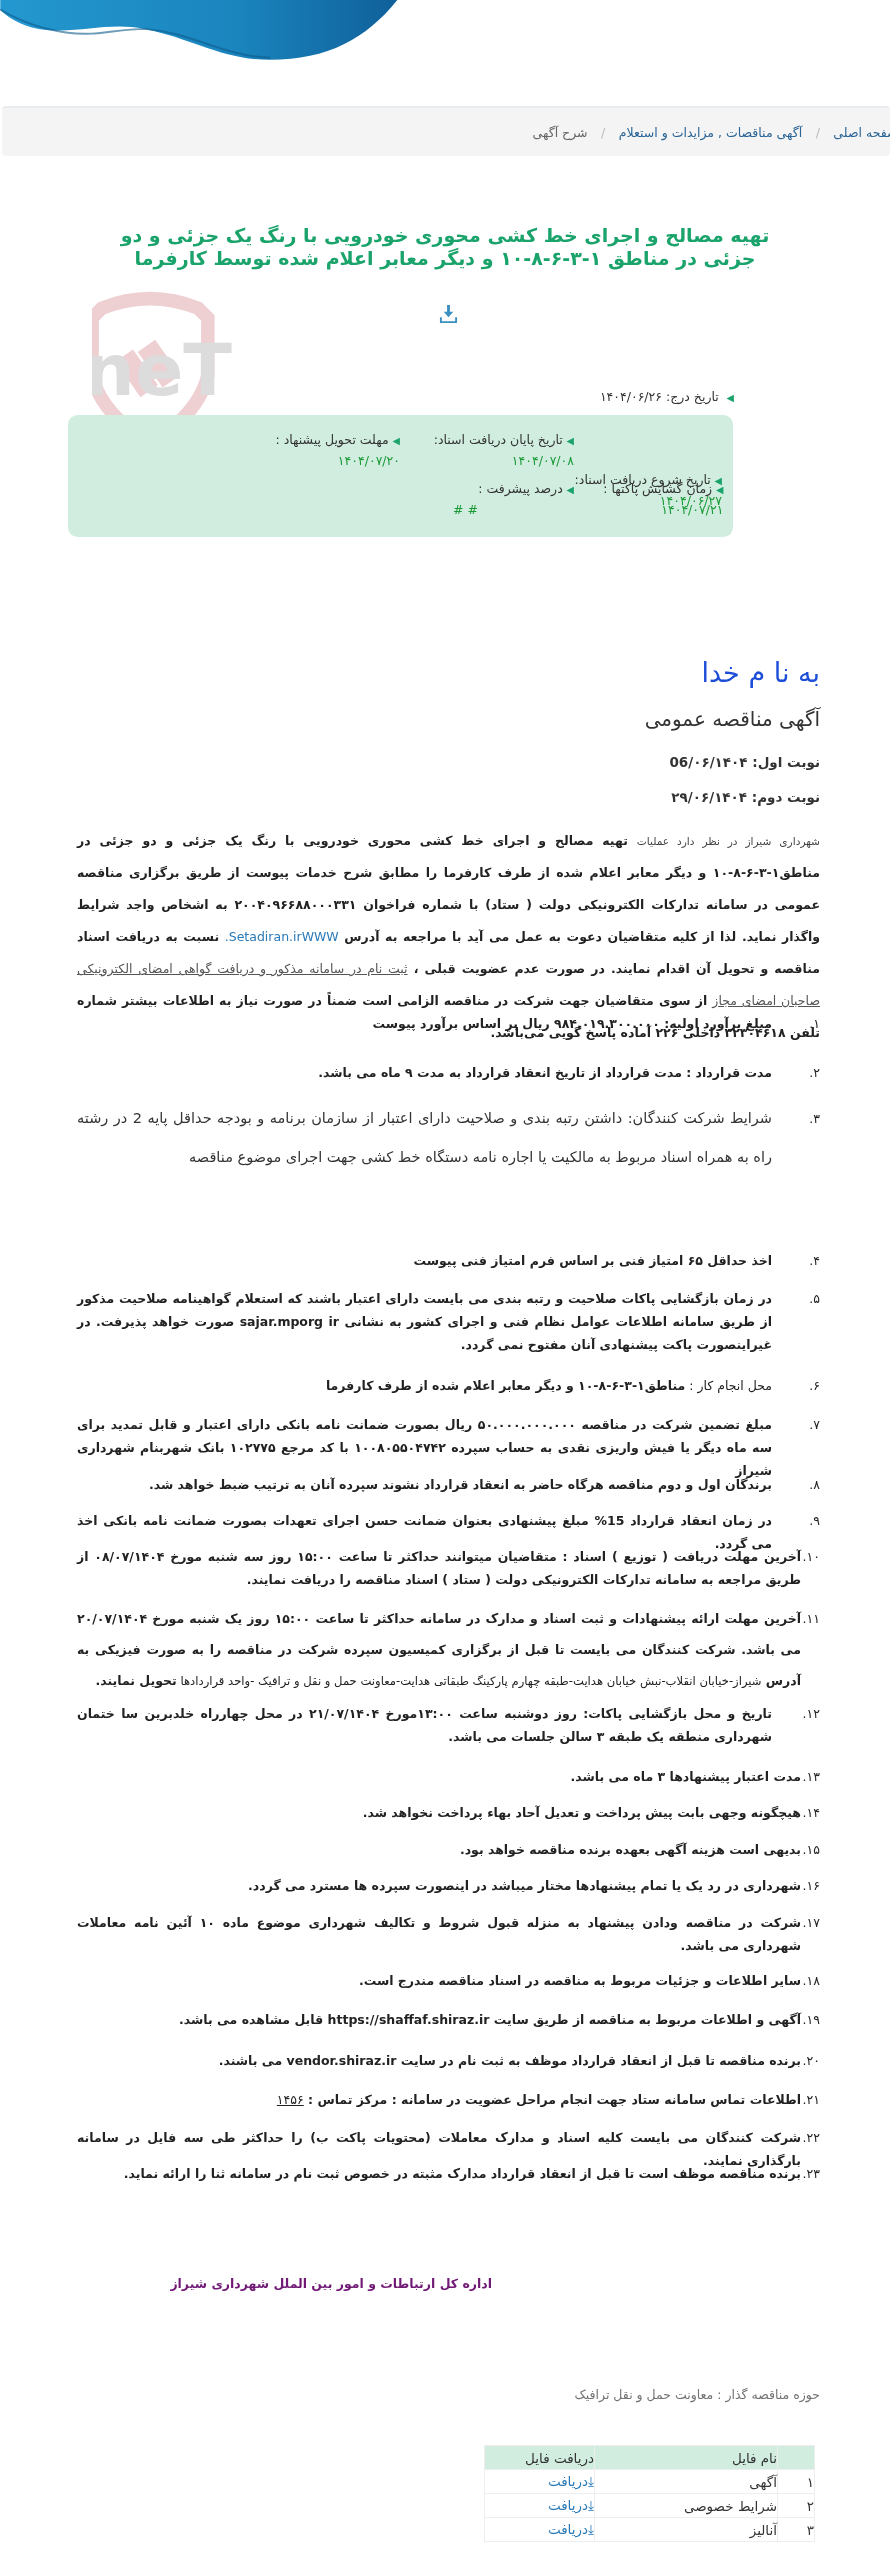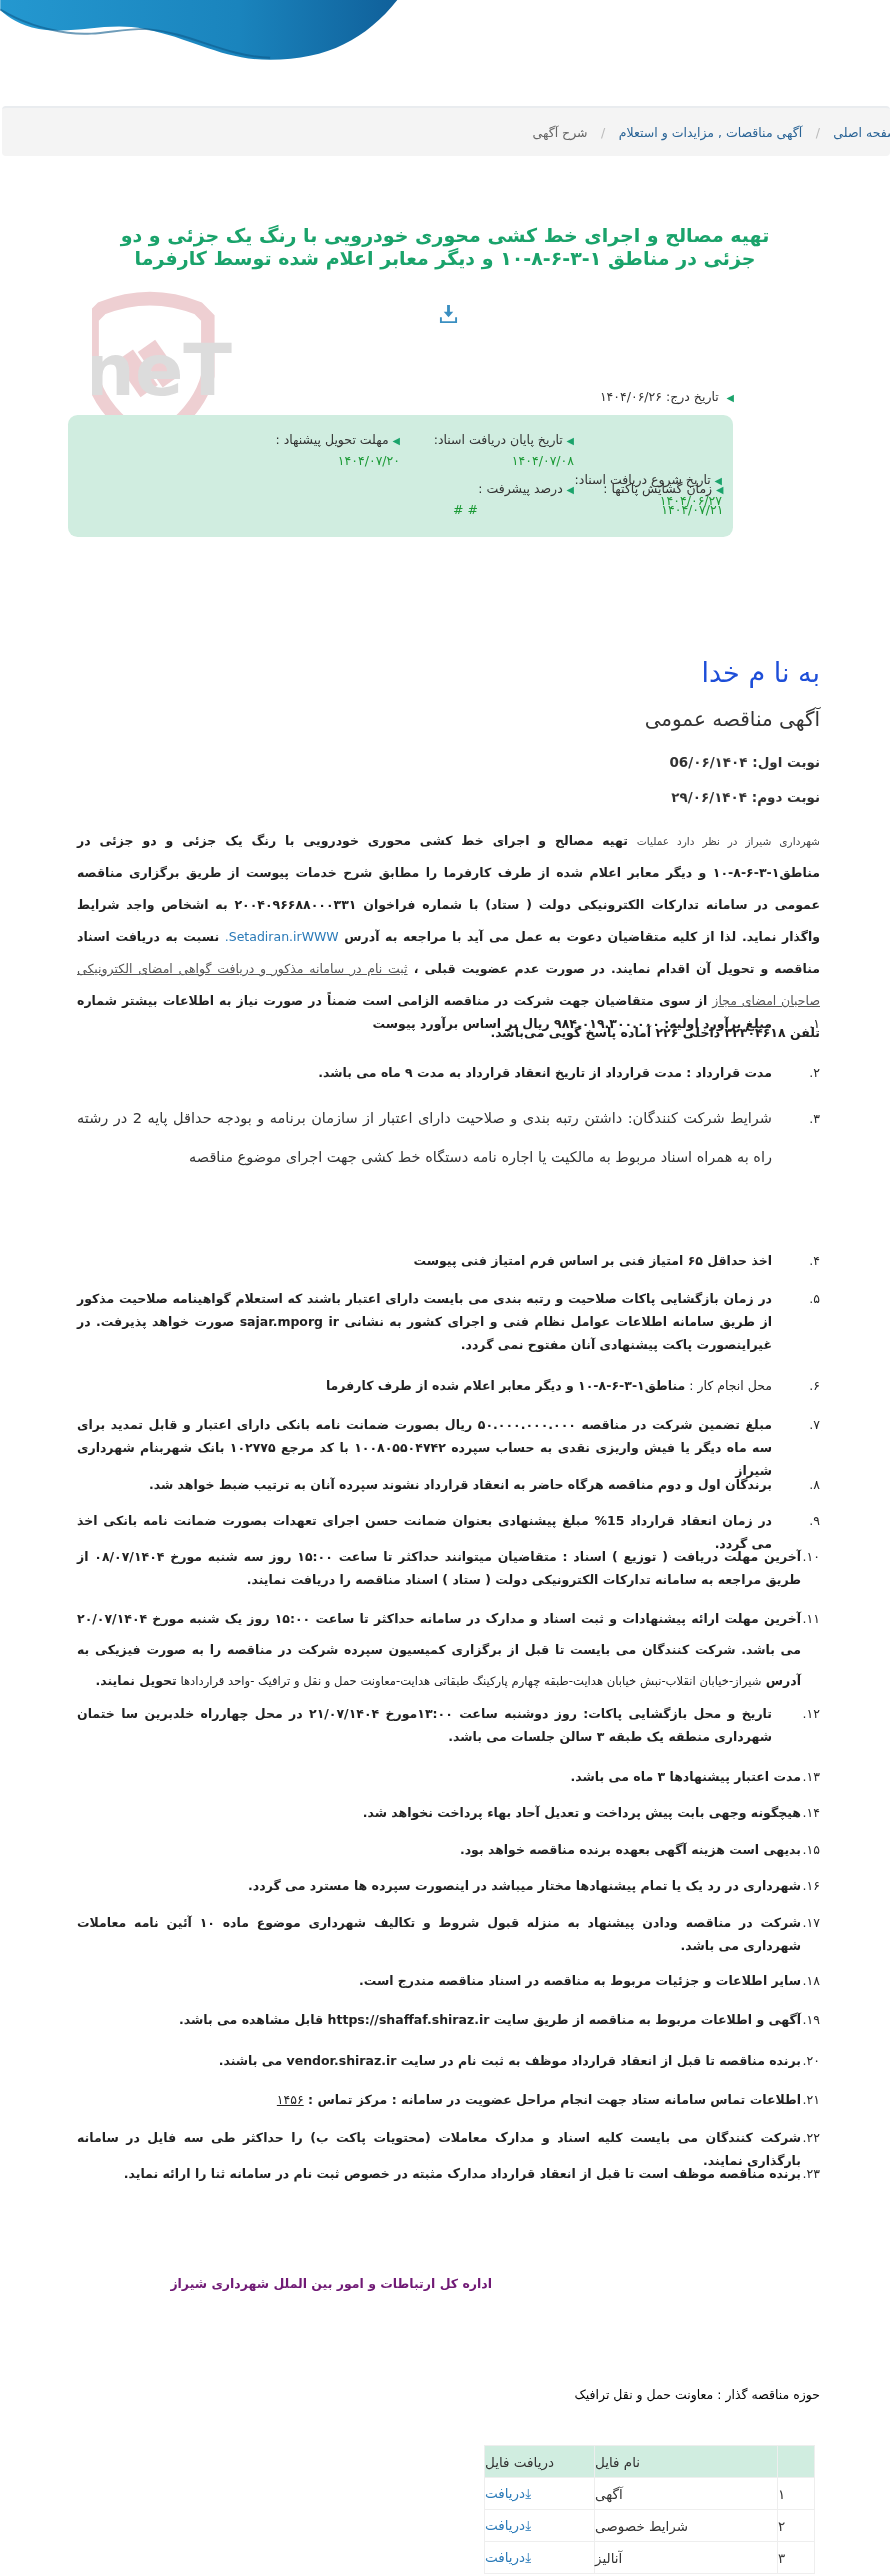--- a/index.html
+++ b/index.html
@@ -112,34 +112,34 @@
     .items { position: absolute; right: 0; top: 395px; width: 743px; list-style: none; }
     .item { position: absolute; right: 0; width: 743px; font-size: 12.5px; font-weight: bold; line-height: 23px; color: #222; }
     .item .num { position: absolute; right: 0; width: 39px; text-align: right; font-weight: normal; }
     .item .txt { display: block; margin-right: 48px; text-align: justify; }
     .item .plain { font-weight: normal; margin-top: 48px; }
     .item.big .txt { font-weight: normal; font-size: 14.5px; line-height: 39px; color: #333; }
     .item.tight .num { width: 19px; }
     .item.tight .txt { margin-right: 19px; }
 
     .signature { position: absolute; right: 328px; top: 1678px; font-size: 12.5px; font-weight: bold; color: #701a75; }
-    .hoze { position: absolute; right: 0; top: 1789px; font-size: 12.5px; color: #000000; }
+    .hoze { position: absolute; right: 0; top: 1789px; font-size: 12.5px; color: #737373; }
 
     .files-table {
       position: absolute;
       left: 484px;
       top: 2445px;
       border-collapse: collapse;
       font-size: 13.5px;
       color: #333;
     }
     .files-table th, .files-table td {
       border: 1.9px solid #eeeeee;
-      height: 32px;
-      text-align: left;
+      height: 24px;
+      text-align: right;
       font-weight: normal;
     }
     .files-table th { background: #d0ede0; }
     .col-dl { width: 110px; }
     .col-name { width: 183px; }
     .col-idx { width: 37px; }
     .dl-link { color: #2a7ab8; }
   </style>
 </head>
 <body>

